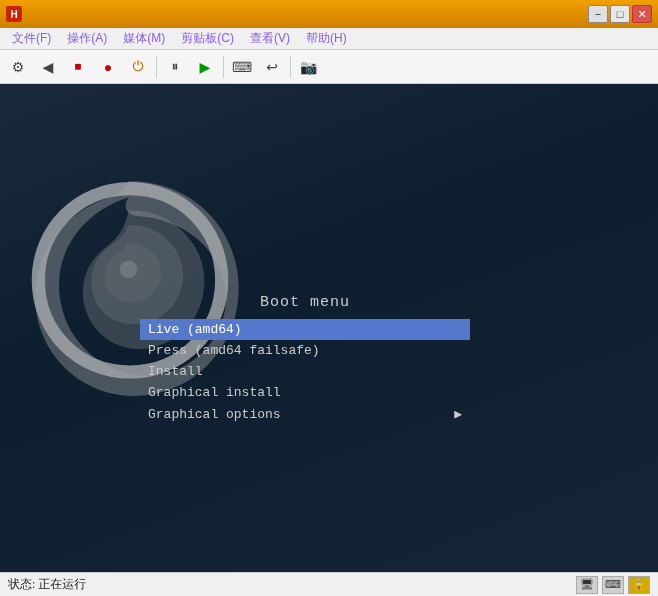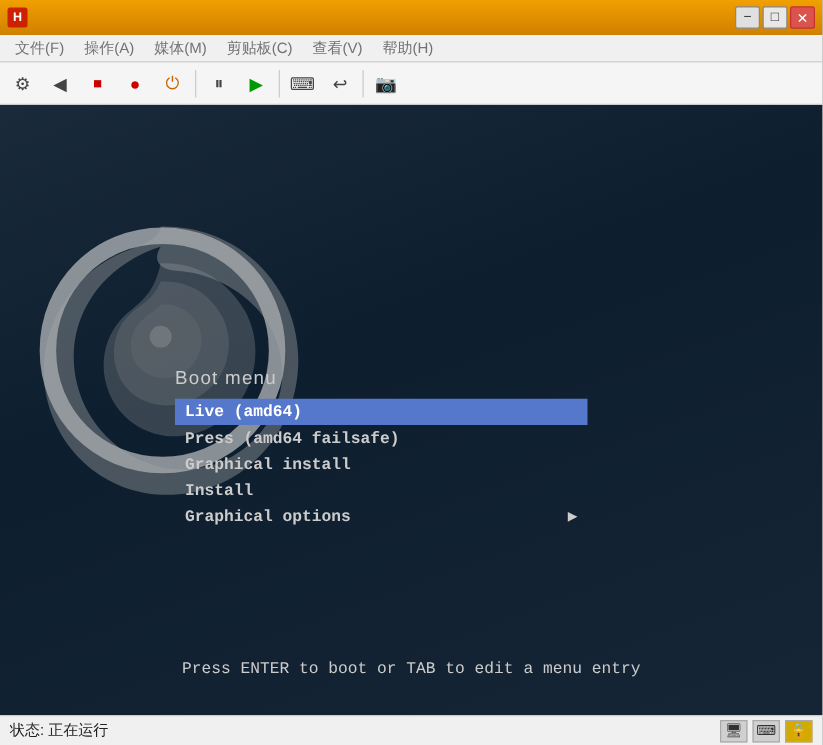--- a/index.html
+++ b/index.html
@@ -51,21 +51,21 @@
 
     
     .menu-bar {
       background: #f0f0f0;
       height: 22px;
       display: flex;
       align-items: center;
       padding: 0 4px;
       border-bottom: 1px solid #ccc;
       font-size: 12px;
-      color: #737373;
+      color: #8b5cf6;
     }
     .menu-item {
       padding: 2px 8px;
       cursor: pointer;
     }
 
     
     .toolbar {
       background: #f5f5f5;
       height: 34px;
@@ -112,27 +112,27 @@
     
     .boot-menu-container {
       position: absolute;
       top: 210px;
       left: 140px;
       width: 330px;
     }
     .boot-menu-title {
       color: #cccccc;
       font-size: 15px;
-      font-family: Liberation Sans, sans-serif;
+      font-family: Liberation Mono, monospace;
+      text-align: center;
       margin-bottom: 8px;
       letter-spacing: 1px;
     }
     .boot-menu-items {
       width: 100%;
-      font-weight: bold;
     }
     .boot-menu-item {
       font-family: 'Courier New', monospace;
       font-size: 13px;
       padding: 3px 8px;
       color: #cccccc;
       cursor: pointer;
       display: flex;
       align-items: center;
       justify-content: space-between;
@@ -183,20 +183,21 @@
     .status-bar {
       background: #f0f0f0;
       height: 24px;
       display: flex;
       align-items: center;
       justify-content: space-between;
       padding: 0 8px;
       border-top: 1px solid #ccc;
       font-size: 12px;
       color: #222;
+      font-family: Liberation Serif, serif;
     }
     .status-bar-right {
       display: flex;
       align-items: center;
       gap: 4px;
     }
     .status-icon-box {
       width: 22px; height: 18px;
       background: #d0d0d0;
       border: 1px solid #aaa;
@@ -276,38 +277,35 @@
   <div class="boot-menu-container">
     <div class="boot-menu-title">Boot menu</div>
     <div class="boot-menu-items">
       <div class="boot-menu-item selected">
         <span>Live (amd64)</span>
       </div>
       <div class="boot-menu-item">
         <span>Press (amd64 failsafe)</span>
       </div>
       <div class="boot-menu-item">
+        <span>Install</span>
+      </div>
+      <div class="boot-menu-item">
         <span>Graphical install</span>
-      </div>
-      <div class="boot-menu-item">
-        <span>Install</span>
       </div>
       <div class="boot-menu-item">
         <span>Graphical options</span>
         <span>▶</span>
       </div>
     </div>
   </div>
 
   <div class="debian-logo-text">
   </div>
 
-  <div class="press-enter-bar">
-    <span>Press ENTER to boot or TAB to edit a menu entry</span>
-  </div>
 
 </div>
 
 <div class="status-bar">
   <span>状态: 正在运行</span>
   <div class="status-bar-right">
     <div class="status-icon-box">🖥</div>
     <div class="status-icon-box">⌨</div>
     <div class="status-icon-box gold">🔒</div>
   </div>

